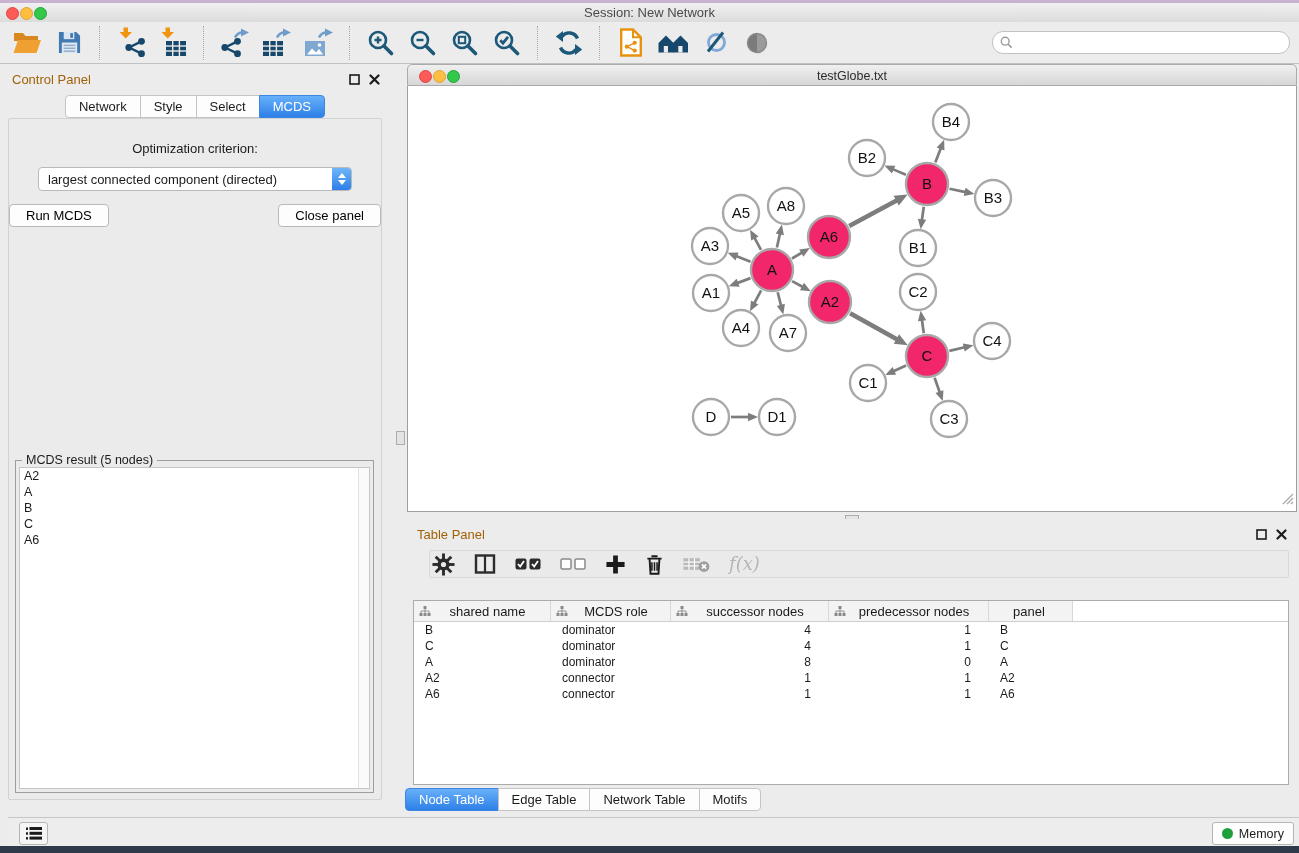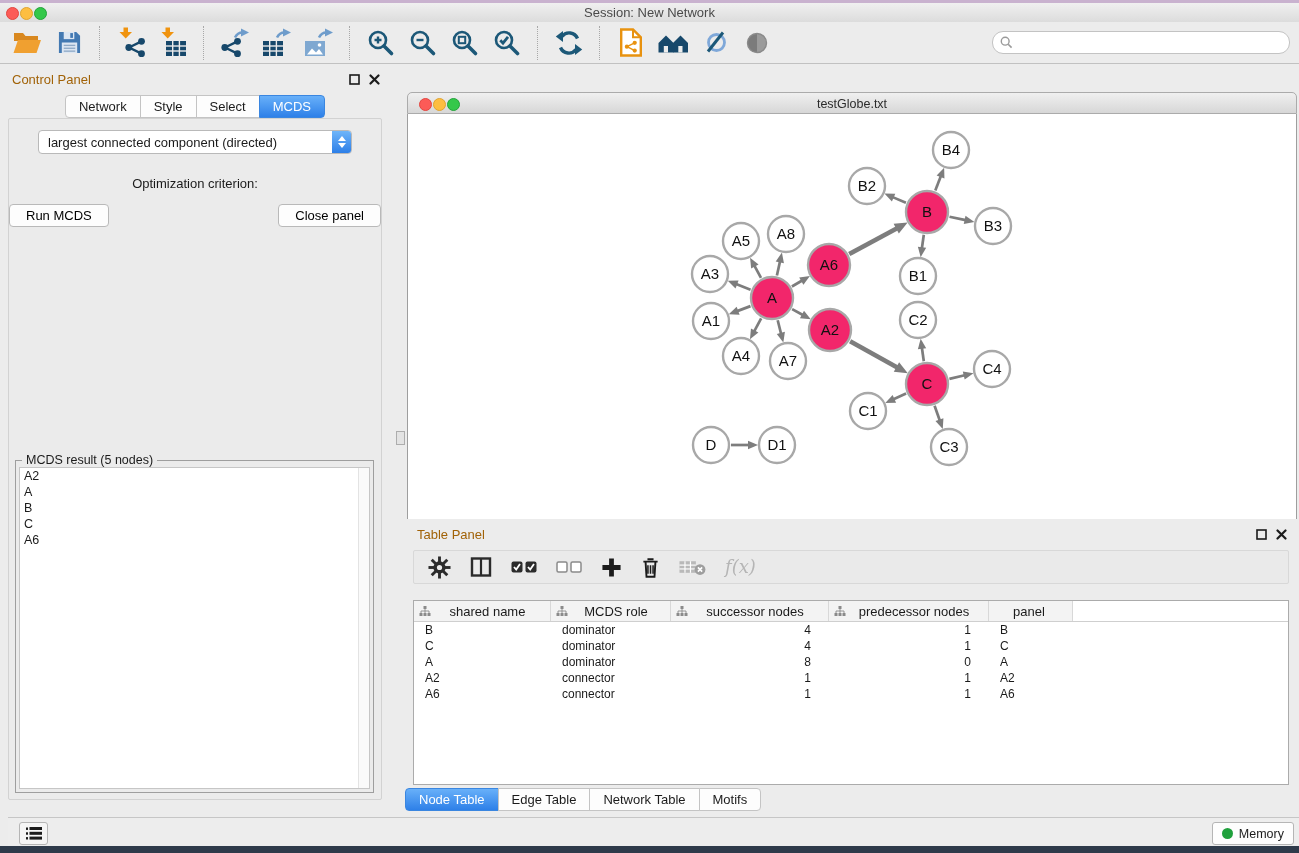--- a/index.html
+++ b/index.html
@@ -39,30 +39,30 @@
   .tri-up{width:0;height:0;border-left:4px solid transparent;border-right:4px solid transparent;border-bottom:5px solid #fff;margin-bottom:2px;}
   .tri-down{width:0;height:0;border-left:4px solid transparent;border-right:4px solid transparent;border-top:5px solid #fff;}
   #cp-buttons{display:flex;justify-content:space-between;gap:10px;margin-top:13px;}
   .std-btn{background:#FDFDFD;border:1px solid #B9B9B9;border-radius:4px;font-size:13px;padding:3px 16px;font-family:"Liberation Sans",sans-serif;}
   #result-group{position:absolute;left:6px;right:7px;top:341px;bottom:6px;border:1px solid #9E9E9E;}
   #result-title{position:absolute;top:-8px;left:6px;background:#EBEBEB;padding:0 4px;font-size:12.5px;}
   #result-list{position:absolute;left:3px;right:3px;top:6px;bottom:3px;background:#fff;border:1px solid #C6C6C6;}
   .result-item{font-size:12.5px;line-height:16px;padding-left:4px;}
   #result-scroll{position:absolute;right:0;top:0;bottom:0;width:10px;background:#FAFAFA;border-left:1px solid #E3E3E3;}
   
-  #network-window{left:407px;top:64px;width:890px;height:520px;margin-top:28px;}
+  #network-window{left:407px;top:64px;width:890px;height:448px;}
   #nw-titlebar{position:absolute;left:0;right:0;top:0;height:22px;background:linear-gradient(#F0F0F0,#D7D7D7);border:1px solid #ABABAB;border-radius:5px 5px 0 0;box-sizing:border-box;}
   #nw-titlebar .title{position:absolute;left:0;right:0;top:4px;text-align:center;font-size:12.5px;color:#2b2b2b;}
   #nw-titlebar .light{top:5px;}
   #nw-canvas{position:absolute;left:0;right:0;top:22px;bottom:0;background:#fff;border:1px solid #9E9E9E;border-top:none;box-sizing:border-box;}
   #nw-grip{position:absolute;right:2px;bottom:2px;}
   .divider-handle{background:#E3E3E3;border:1px solid #ADADAD;}
   
   #table-panel{left:405px;top:519px;width:894px;height:298px;background:#ECECEC;}
-  #tp-toolbar{position:absolute;left:8px;right:10px;top:31px;height:34px;background:#EAEAEA;border:1px solid #D8D8D8;border-radius:2px;display:flex;align-items:center;padding-left:14px;gap:19px;box-sizing:border-box;}
+  #tp-toolbar{position:absolute;left:24px;right:10px;top:31px;height:28px;background:#EAEAEA;border:1px solid #D8D8D8;border-radius:2px;display:flex;align-items:center;padding-left:2px;gap:19px;box-sizing:border-box;}
   .tp-ic{display:flex;align-items:center;justify-content:center;}
   #tp-table{position:absolute;left:8px;right:10px;top:81px;bottom:32px;background:#fff;border:1px solid #ABABAB;overflow:hidden;}
   #table-header-row{display:flex;height:20px;border-bottom:1px solid #CFCFCF;}
   .th{background:#F3F3F3;border-right:1px solid #D8D8D8;display:flex;align-items:center;font-size:13px;box-sizing:border-box;padding-left:5px;}
   .th .th-label{flex:1;text-align:center;padding-right:8px;}
   .tree-ic{display:flex;margin-right:2px;}
   .tr{display:flex;height:16px;align-items:center;}
   .td{font-size:12px;box-sizing:border-box;padding-left:11px;white-space:nowrap;}
   .td.num{text-align:right;padding-left:0;padding-right:18px;}
   .tp-tabs{position:absolute;bottom:6px;left:0;right:0;display:flex;justify-content:flex-start;}
@@ -280,28 +280,28 @@
         <path d="M1.5 1.5 L9.5 9.5 M9.5 1.5 L1.5 9.5" stroke="#1b1b1b" stroke-width="2.2" stroke-linecap="round"></path>
       </svg>
   </span>
   <div class="cp-tabs">
       <div class="seg-tab">Network</div>
       <div class="seg-tab">Style</div>
       <div class="seg-tab">Select</div>
       <div class="seg-tab active">MCDS</div>
     </div>
   <div id="cp-body">
+    <div id="opt-label">Optimization criterion:</div>
     <div id="criterion-select">
       <span class="sel-text">largest connected component (directed)</span>
       <span class="stepper">
           <span class="tri-up"></span>
           <span class="tri-down"></span>
         </span>
     </div>
-    <div id="opt-label">Optimization criterion:</div>
     <div id="cp-buttons">
       <button class="std-btn">Run MCDS</button>
       <button class="std-btn">Close panel</button>
     </div>
     <div id="result-group">
       <div id="result-title">MCDS result (5 nodes)</div>
       <div id="result-list">
           <div class="result-item">A2</div>
           <div class="result-item">A</div>
           <div class="result-item">B</div>

